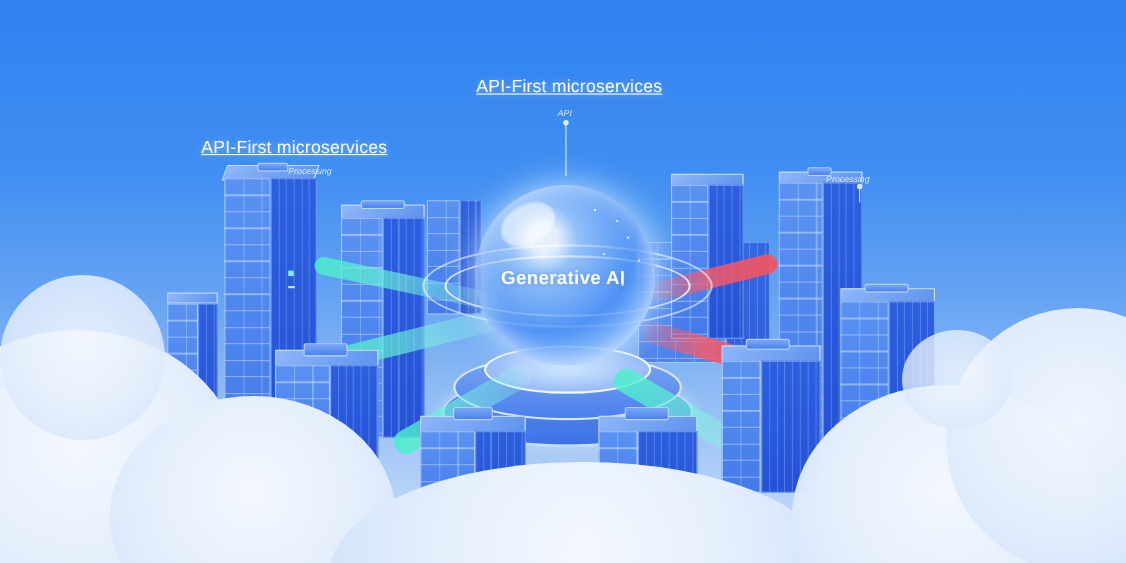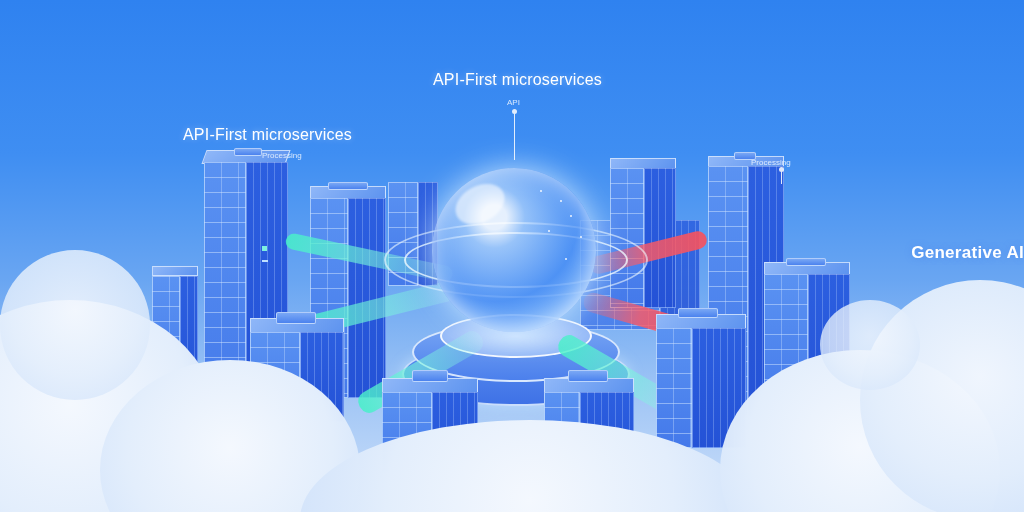--- a/index.html
+++ b/index.html
@@ -1,21 +1,21 @@
 <!DOCTYPE html>
 <html><head>
 <meta charset="utf-8">
 <style>
   html,body{margin:0;padding:0;}
   body{width:1024px;height:512px;overflow:hidden;font-family:"Liberation Sans",sans-serif;}
   .scene{position:relative;width:1024px;height:512px;overflow:hidden;
     background:linear-gradient(180deg,#2f82f0 0%,#3f8ef2 30%,#6aa6f2 55%,#9cc3f5 75%,#cfe1fa 100%);}
   .abs{position:absolute;}
-  .label{position:absolute;color:#fff;font-size:16px;letter-spacing:0.2px;white-space:nowrap;text-shadow:0 0 6px rgba(255,255,255,0.35);}
-  .sublabel{position:absolute;color:#e8f2ff;font-size:8px;white-space:nowrap;opacity:0.9;}
+  .label{position:absolute;color:#fff;font-size:16px;letter-spacing:0.2px;white-space:nowrap;text-shadow:0 0 6px rgba(255,255,255,0.35);text-decoration:underline;}
+  .sublabel{position:absolute;color:#e8f2ff;font-size:8px;white-space:nowrap;opacity:0.9;font-style:italic;}
   .pin{position:absolute;width:1px;background:#fff;opacity:0.85;}
   .pin::after{content:"";position:absolute;left:-2px;top:-3px;width:5px;height:5px;border-radius:50%;background:#fff;}
   
   .bld{position:absolute;}
   .bld .front{position:absolute;left:0;bottom:0;background:linear-gradient(180deg,#4a86f0,#3a6fe6);border:1px solid rgba(200,225,255,0.7);box-sizing:border-box;
     background-image:linear-gradient(180deg,rgba(74,134,240,0.95),rgba(58,111,230,0.95)),repeating-linear-gradient(180deg,transparent 0 12px,rgba(210,230,255,0.45) 12px 13px);}
   .bld .front.grid{background:
     repeating-linear-gradient(180deg,transparent 0 14px,rgba(210,230,255,0.5) 14px 15px),
     repeating-linear-gradient(90deg,transparent 0 16px,rgba(210,230,255,0.35) 16px 17px),
     linear-gradient(180deg,#5a92f2,#4479ea);}
@@ -30,21 +30,21 @@
   .beam.red{background:linear-gradient(90deg,rgba(255,110,120,0.15),rgba(255,90,100,0.8),rgba(250,80,90,0.9));}
   
   .sphere{position:absolute;left:432px;top:168px;width:164px;height:164px;border-radius:50%;
     background:radial-gradient(circle at 38% 30%,rgba(255,255,255,0.85) 0 8%,rgba(200,225,255,0.55) 20%,rgba(70,140,245,0.75) 55%,rgba(150,200,255,0.9) 85%,rgba(235,245,255,0.95) 100%);
     box-shadow:0 0 30px rgba(200,230,255,0.9),inset 0 0 25px rgba(255,255,255,0.7);}
   .sphere-hl{position:absolute;left:454px;top:186px;width:52px;height:36px;border-radius:50%;background:rgba(255,255,255,0.55);transform:rotate(-28deg);filter:blur(1px);}
   .ring{position:absolute;border-radius:50%;border:2px solid rgba(240,250,255,0.8);}
   .platform{position:absolute;border-radius:50%;}
   .cloud{position:absolute;border-radius:50%;background:radial-gradient(circle at 50% 40%,#f4f8fe 0%,#e3eefc 55%,rgba(205,224,250,0.9) 100%);}
   .red-dot{position:absolute;left:692px;top:323px;width:10px;height:10px;border-radius:50%;background:radial-gradient(circle,#fff 0 20%,#ff4250 45%,#e02030 100%);box-shadow:0 0 6px rgba(255,80,90,0.9);}
-  .center-label{position:absolute;left:0;width:100%;text-align:right;top:243px;color:#fff;font-size:17px;font-weight:bold;letter-spacing:0.3px;text-shadow:0 0 6px rgba(80,140,240,0.8);}
+  .center-label{position:absolute;left:0;width:100%;text-align:center;top:243px;color:#fff;font-size:17px;font-weight:bold;letter-spacing:0.3px;text-shadow:0 0 6px rgba(80,140,240,0.8);}
   .sparkle{position:absolute;width:2px;height:2px;border-radius:50%;background:#fff;opacity:0.9;}
 </style>
 </head>
 <body>
 
 <div class="scene">
 
   <div class="bld" style="left:388px;top:176px;width:50px;height:110px;">
     <div class="front grid" style="width:30px;height:104px;"></div>
     <div class="side" style="left:30px;width:20px;height:104px;"></div>

